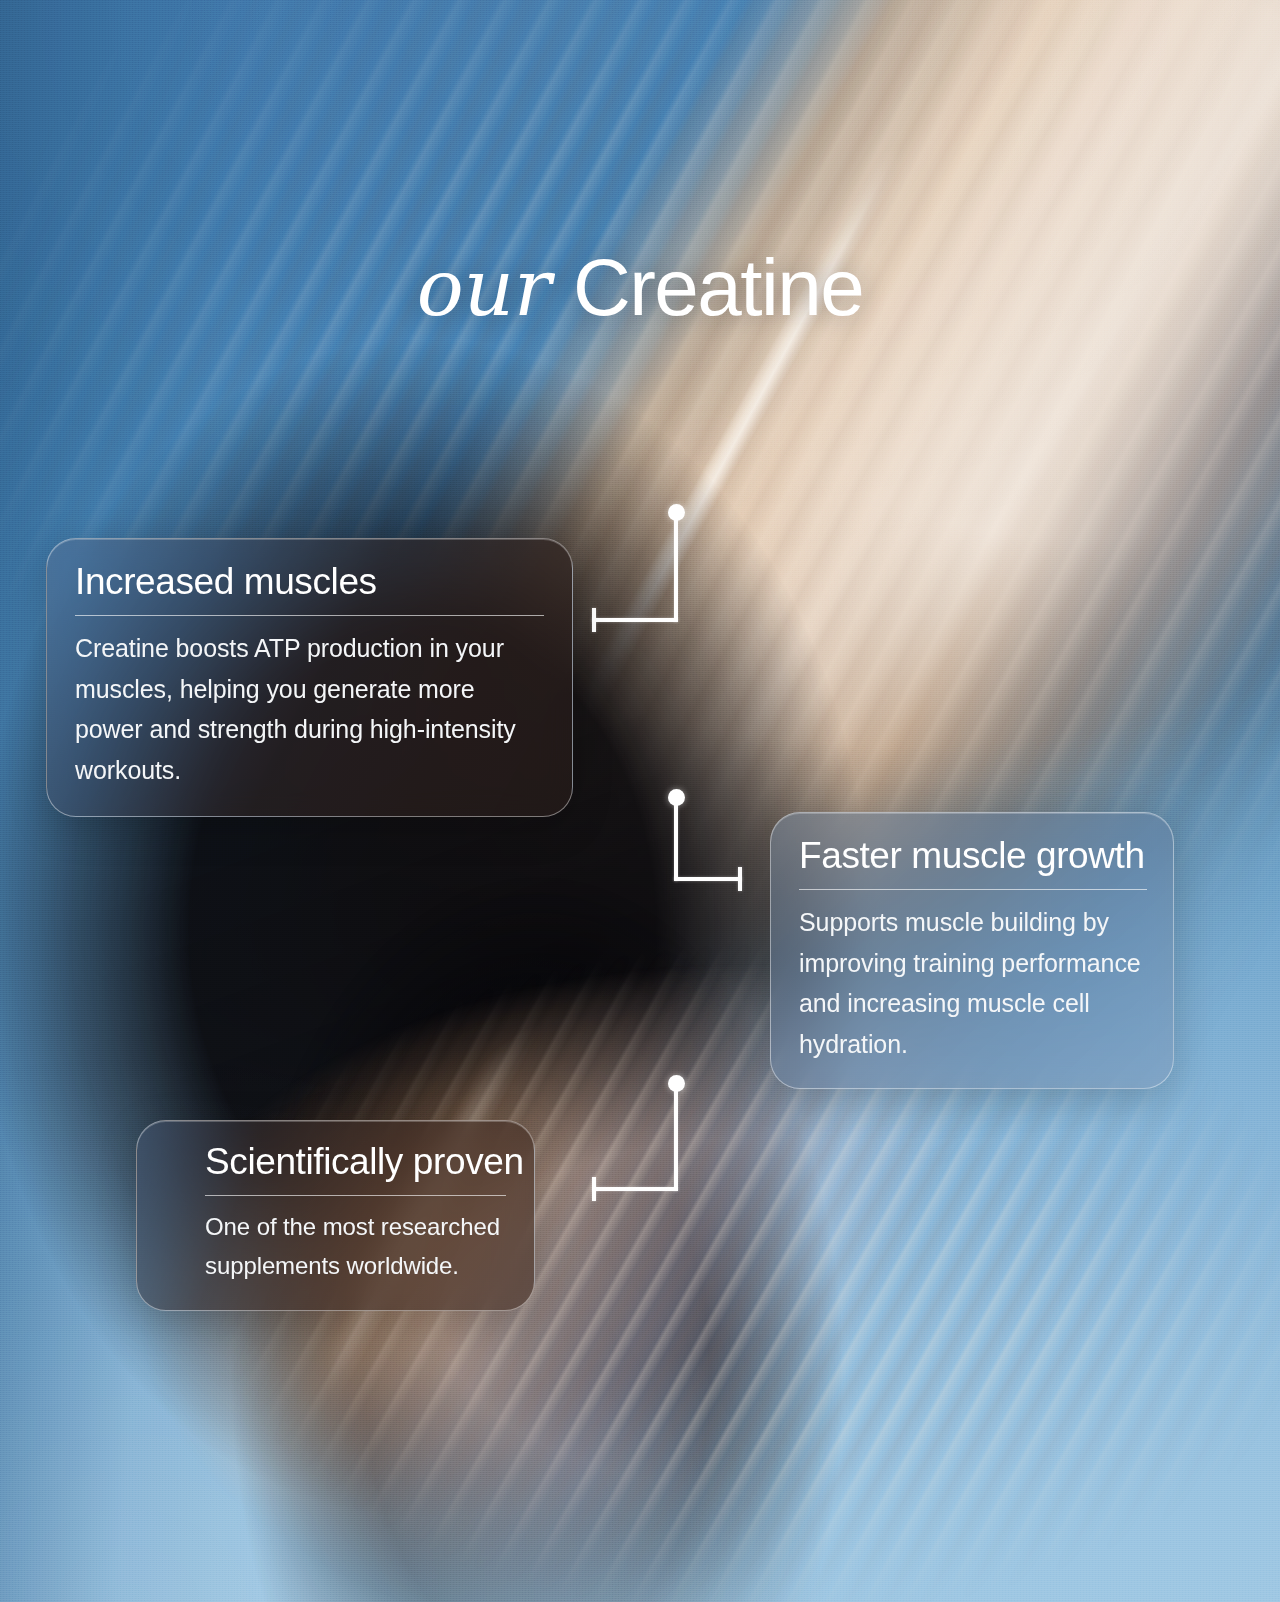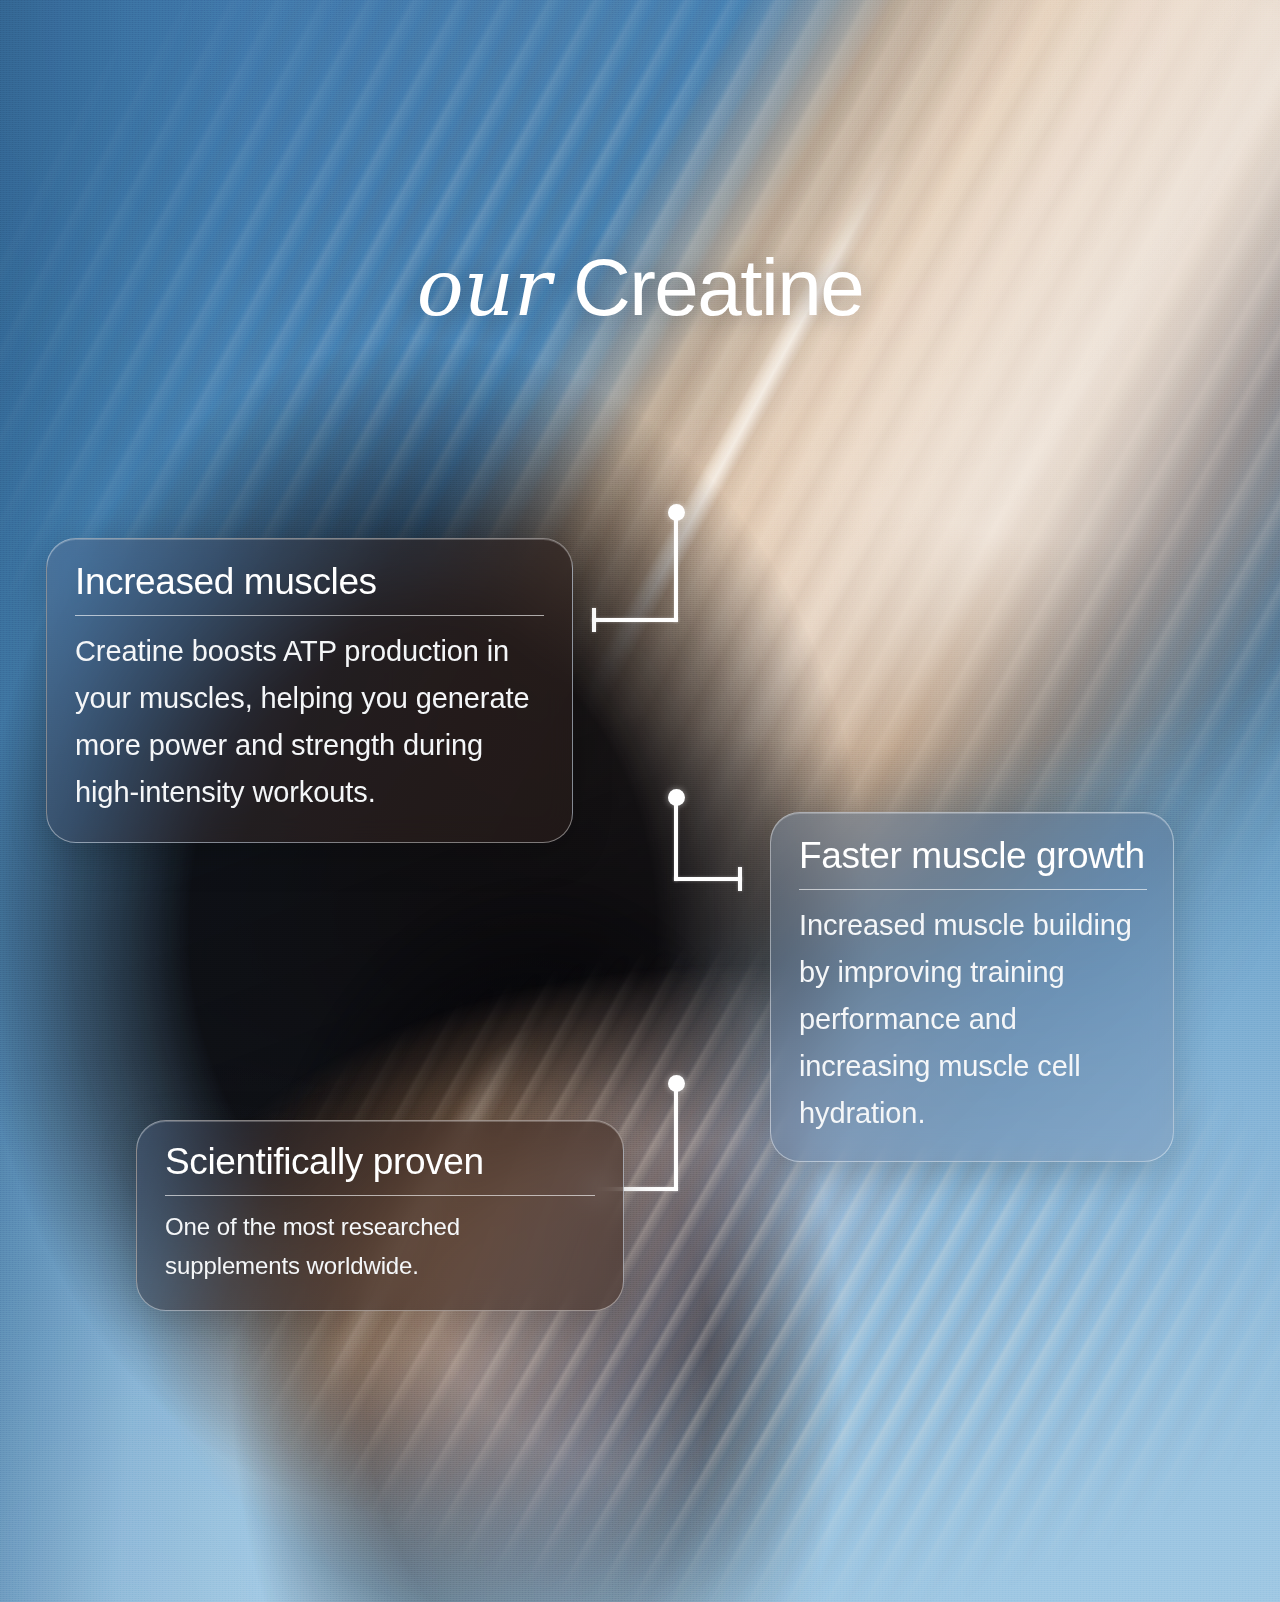--- a/index.html
+++ b/index.html
@@ -295,21 +295,21 @@
     line-height:1.12;
     white-space:nowrap;
   }
   .card-rule {
     height:1px;
     background:rgba(255,255,255,.62);
     margin:13px 0 12px 0;
   }
   .card-body {
     color:#f4f6f8;
-    font-size:29px;
+    font-size:25px;
     font-weight:400;
     line-height:1.62;
     letter-spacing:-0.1px;
   }
 
   
   #card-1 { left:46px; top:538px; width:527px; }
   #card-1 { background:
       linear-gradient(118deg,
         rgba(86,112,146,.56) 0%,
@@ -323,21 +323,21 @@
   #card-2 { left:770px; top:812px; width:404px; }
   #card-2 { background:
       linear-gradient(135deg,
         rgba(120,142,168,.46) 0%,
         rgba(96,120,150,.50) 30%,
         rgba(104,126,156,.48) 60%,
         rgba(132,150,176,.44) 100%);
   }
 
   
-  #card-3 { left:136px; top:1120px; width:488px; }
+  #card-3 { left:136px; top:1120px; width:399px;padding-left:40px; }
   #card-3 { background:
       linear-gradient(110deg,
         rgba(70,88,116,.52) 0%,
         rgba(56,46,46,.60) 28%,
         rgba(58,40,34,.64) 58%,
         rgba(66,44,34,.62) 100%);
   }
   #card-3 .card-inner { padding:20px 28px 24px 28px; }
   #card-3 .card-title { font-size:37px; }
   #card-3 .card-body  { font-size:24px; }
@@ -396,21 +396,21 @@
       <div class="card-title">Increased muscles</div>
       <div class="card-rule"></div>
       <div class="card-body">Creatine boosts ATP production in your muscles, helping you generate more power and strength during high-intensity workouts.</div>
     </div>
   </div>
 
   <div class="card" id="card-2">
     <div class="card-inner">
       <div class="card-title">Faster muscle growth</div>
       <div class="card-rule"></div>
-      <div class="card-body">Increased muscle building by improving training performance and increasing muscle cell hydration.</div>
+      <div class="card-body">Supports muscle building by improving training performance and increasing muscle cell hydration.</div>
     </div>
   </div>
 
   <div class="card" id="card-3">
     <div class="card-inner">
       <div class="card-title">Scientifically proven</div>
       <div class="card-rule"></div>
       <div class="card-body">One of the most researched supplements worldwide.</div>
     </div>
   </div>

